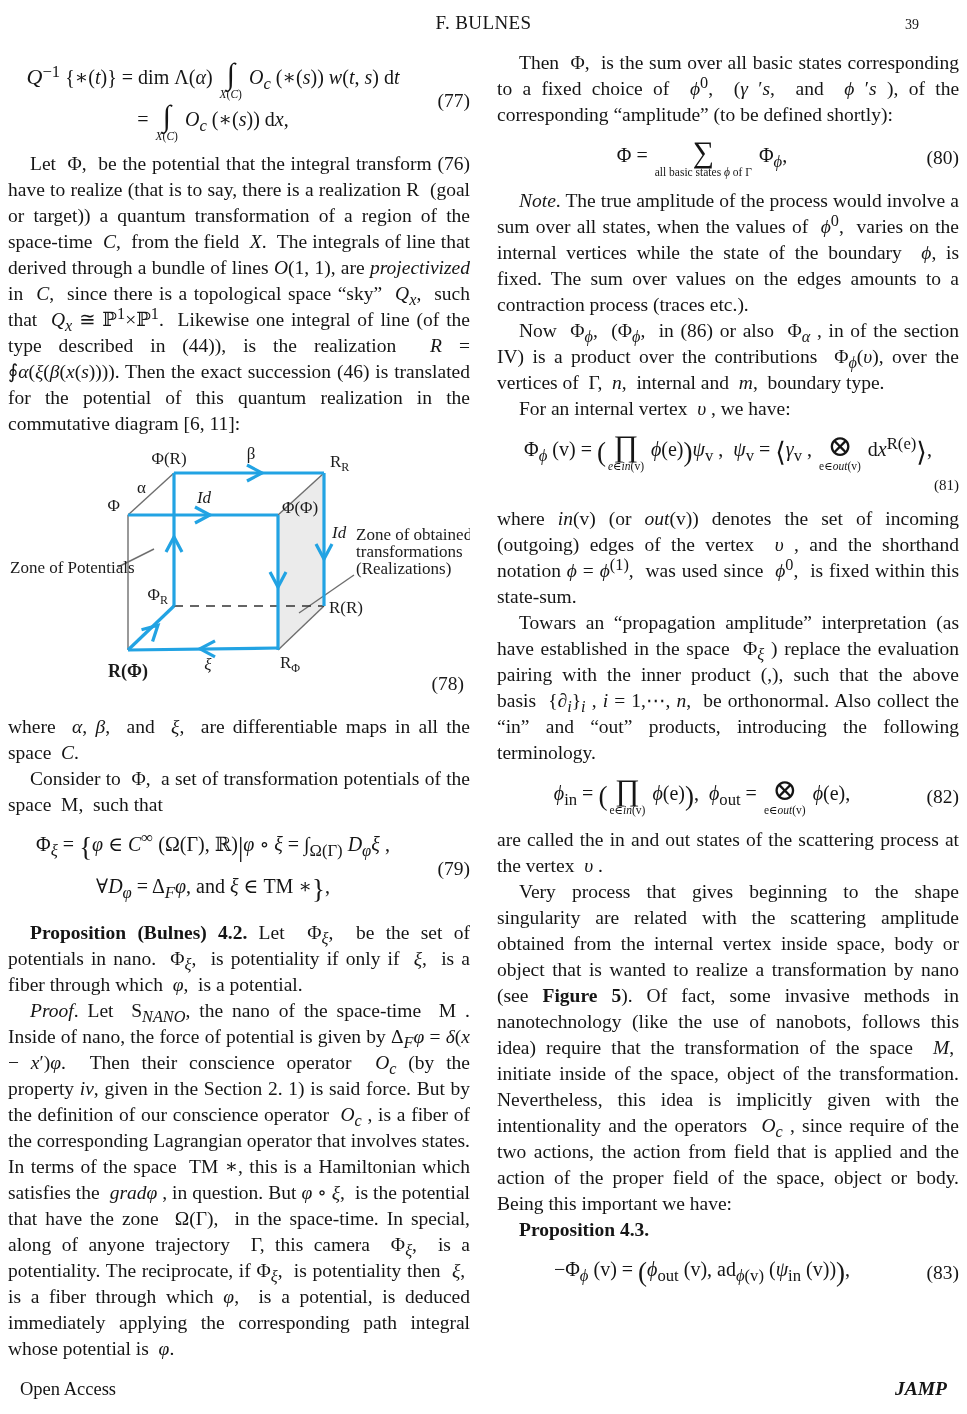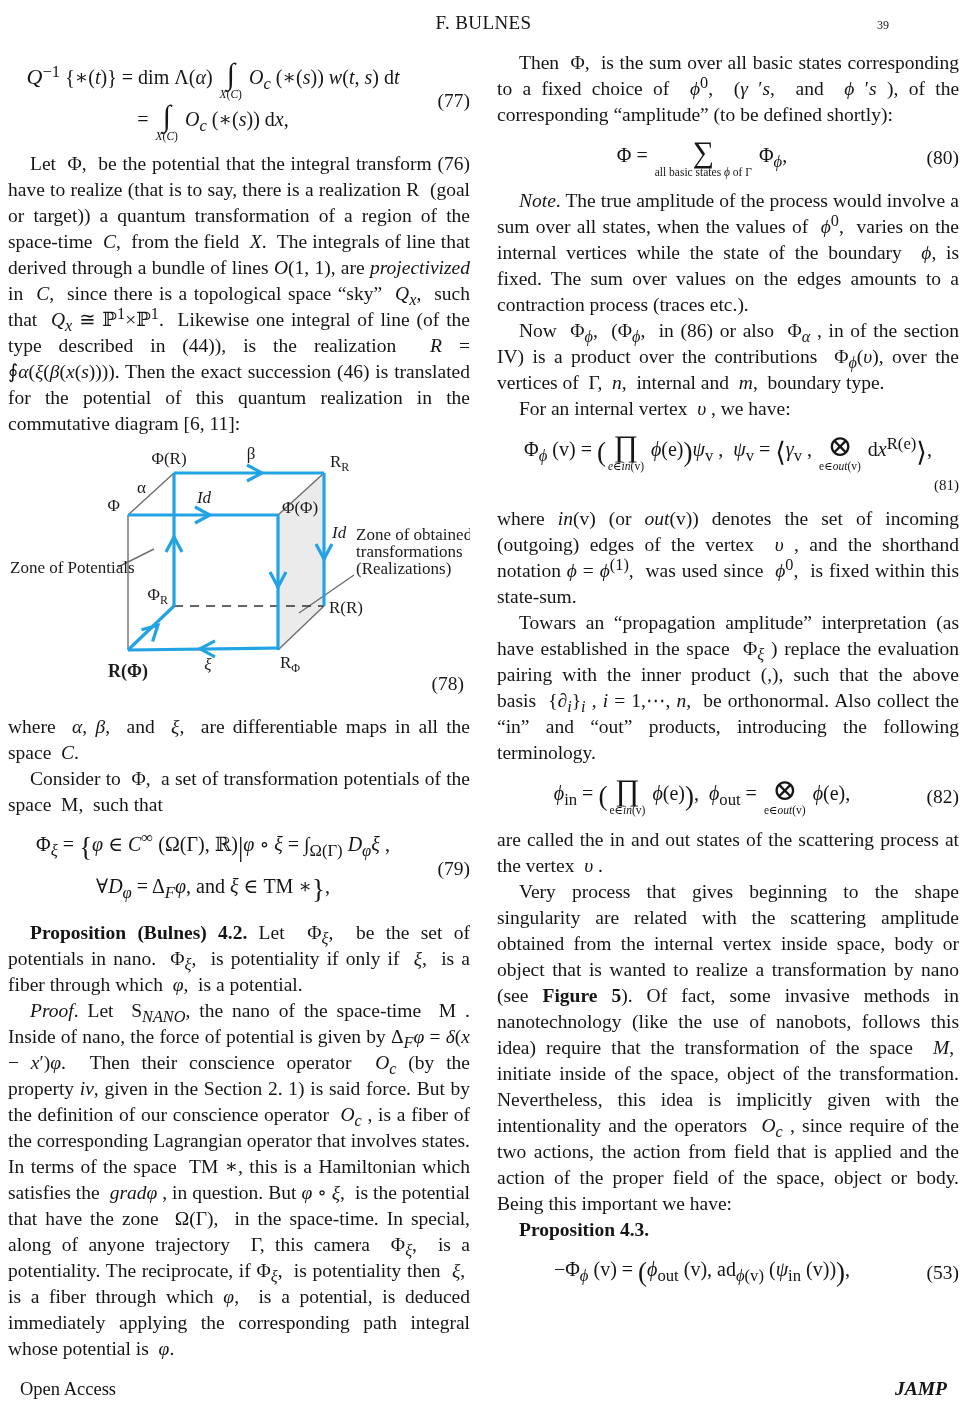--- a/index.html
+++ b/index.html
@@ -1,20 +1,20 @@
 <!DOCTYPE html>
 <html><head>
 <meta charset="utf-8">
 <style>
   html,body{margin:0;padding:0;background:#ffffff;}
   .page{width:967px;height:1414px;position:relative;overflow:hidden;background:#fff;
         font-family:"Liberation Serif","DejaVu Serif",serif;color:#151515;}
   .header{display:grid;grid-template-columns:70px 1fr 70px;align-items:baseline;padding:12px 20px 0 20px;}
   .running-title{text-align:center;font-size:19px;letter-spacing:.4px;}
-  .pageno{text-align:left;font-size:12px;}
+  .pageno{text-align:center;font-size:14px;}
   .cols{display:flex;gap:27px;padding:16px 8px 0 8px;}
   .col{width:462px;flex:0 0 462px;}
   .p{font-size:19.5px;line-height:26px;text-align:justify;margin:0;}
   .ind{text-indent:22px;}
   .eq{display:flex;align-items:center;margin:9px 0 9px 0;}
   .eq-body{flex:1;text-align:center;font-size:20px;line-height:1.55;}
   .eq-no{width:52px;text-align:right;font-size:19.5px;}
   .stk{display:inline-flex;flex-direction:column;align-items:center;vertical-align:middle;line-height:1;margin:0 2px;}
   .stk .op{font-size:30px;line-height:1;}
   .stk .lim{font-size:11.5px;line-height:1.1;margin-top:-1px;white-space:nowrap;}
@@ -175,21 +175,21 @@
             </span> <i>ϕ</i>(e),</div>
         <div class="eq-no">(82)</div>
       </div>
 
       <p class="p">are called the in and out states of the scattering process at the vertex&nbsp; <i>υ</i> .</p>
       <p class="p ind">Very process that gives beginning to the shape singularity are related with the scattering amplitude obtained from the internal vertex inside space, body or object that is wanted to realize a transformation by nano (see <b>Figure 5</b>). Of fact, some invasive methods in nanotechnology (like the use of nanobots, follows this idea) require that the transformation of the space&nbsp; <i>M</i>,&nbsp; initiate inside of the space, object of the transformation. Nevertheless, this idea is implicitly given with the intentionality and the operators&nbsp; <i>O<sub>c</sub></i> , since require of the two actions, the action from field that is applied and the action of the proper field of the space, object or body. Being this important we have:</p>
       <p class="p ind"><b>Proposition 4.3.</b></p>
 
       <div class="eq">
         <div class="eq-body">−Φ<sub><i>ϕ</i></sub> (v) = <span class="bigp">(</span><i>ϕ</i><sub>out</sub> (v), ad<sub><i>ϕ</i>(v)</sub> (<i>ψ</i><sub>in</sub> (v))<span class="bigp">)</span>,</div>
-        <div class="eq-no">(53)</div>
+        <div class="eq-no">(83)</div>
       </div>
     </div>
   </div>
 
   <div class="footer">
     <span class="openaccess">Open Access</span>
     <span class="jamp">JAMP</span>
   </div>
 </div>
 

